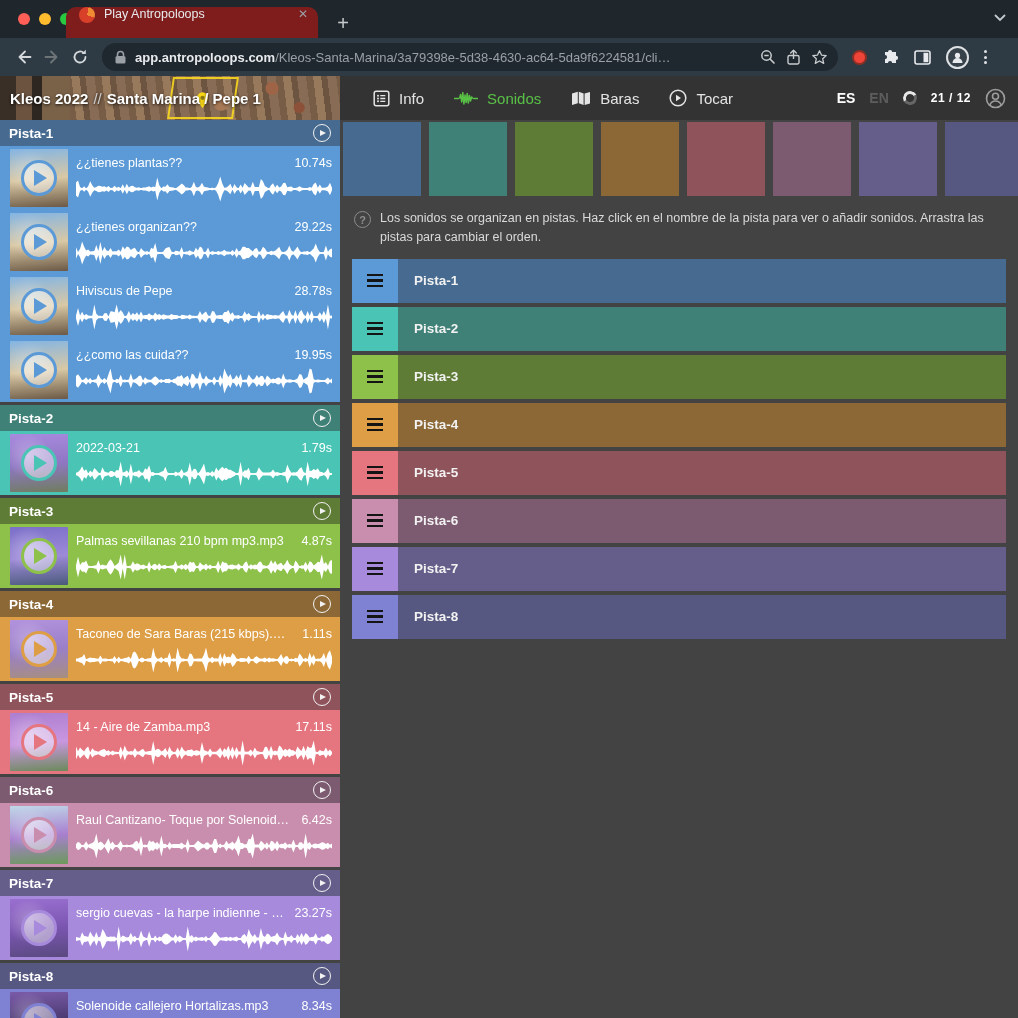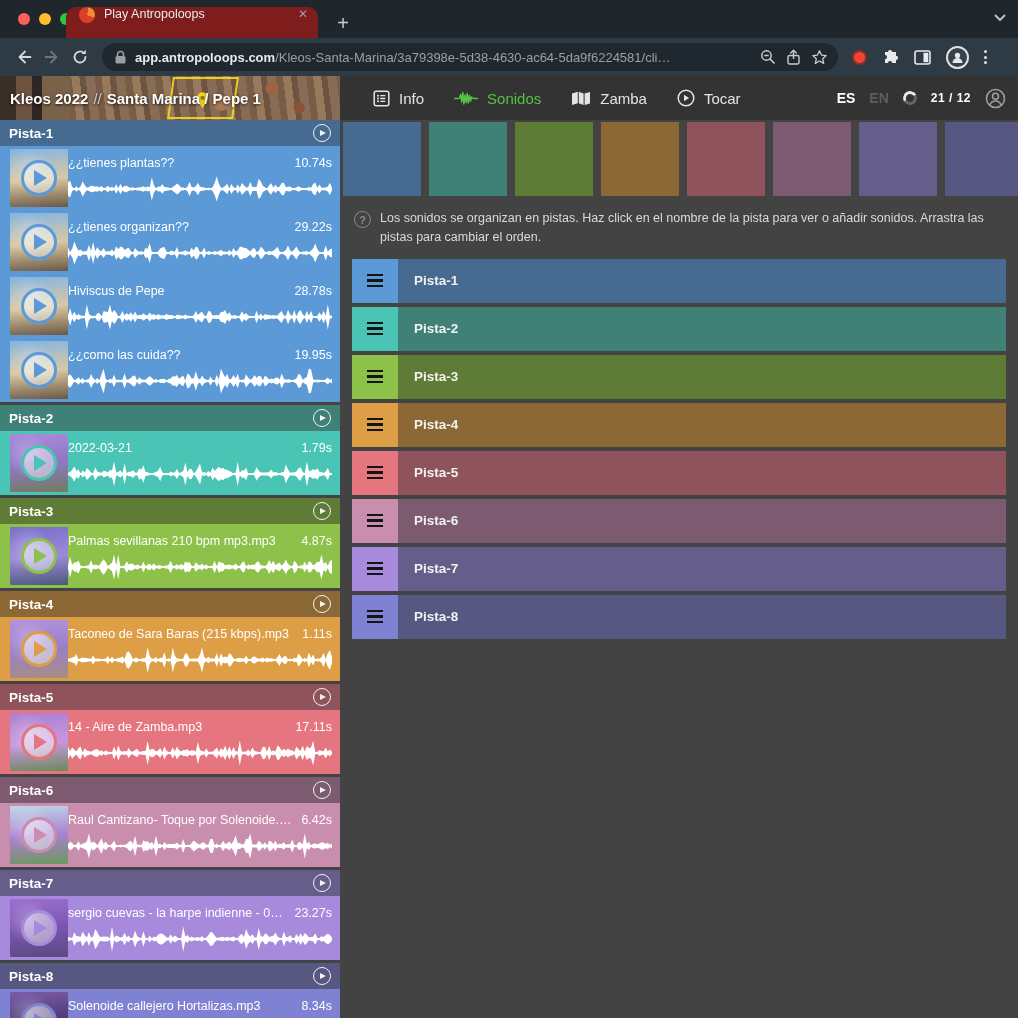--- a/index.html
+++ b/index.html
@@ -73,21 +73,21 @@
   .playbtn{width:18px;height:18px;border:1.5px solid #f2f2f2;border-radius:50%;position:relative;flex:0 0 18px;}
   .playbtn::after{content:'';position:absolute;left:6px;top:4.5px;border-left:6px solid #f2f2f2;
     border-top:3.5px solid rgba(0,0,0,0);border-bottom:3.5px solid rgba(0,0,0,0);}
   .clips{background:var(--bright);}
   .clip{height:64px;display:flex;padding:3px 8px 3px 10px;}
   .thumb{width:58px;height:58px;flex:0 0 58px;position:relative;border-radius:1px;}
   .overlay{position:absolute;left:11px;top:11px;width:36px;height:36px;border-radius:50%;
     border:3.5px solid var(--bright);background:rgba(255,255,255,.45);}
   .overlay::after{content:'';position:absolute;left:10px;top:6.5px;border-left:13px solid var(--bright);
     border-top:8px solid rgba(0,0,0,0);border-bottom:8px solid rgba(0,0,0,0);}
-  .clip-body{flex:1;padding-top:7px;overflow:hidden;}
+  .clip-body{flex:1;margin-left:8px;padding-top:7px;overflow:hidden;}
   .clip-top{display:flex;align-items:baseline;}
   .clip-title{flex:1;color:#fff;font-size:12.5px;white-space:nowrap;overflow:hidden;text-overflow:ellipsis;}
   .clip-dur{color:#fff;font-size:12.5px;margin-left:8px;flex:0 0 auto;}
   .wave{display:block;width:100%;height:26px;margin-top:6px;}
 
   
   .swatches{display:flex;gap:8px;padding:2px 0 0 3px;width:1200px;}
   .swatch{width:78px;height:74px;flex:0 0 78px;}
   .help{display:flex;gap:9px;margin:13px 14px 0 14px;max-width:648px;}
   .help-icon{width:17px;height:17px;flex:0 0 17px;border-radius:50%;border:1.5px solid #8d8d8d;color:#8d8d8d;
@@ -224,21 +224,21 @@
           <path d="M5.5 7.5 L6.6 3.5 L7.7 11 L8.8 1.5 L9.9 13 L11 4 L12.1 11.5 L13.2 2.5 L14.3 12 L15.4 4.5 L16.5 10 L17.6 6 L18.7 7.5" stroke="#58c146" stroke-width="1.5" fill="none" stroke-linejoin="round"></path>
         </svg>
         <span>Sonidos</span>
       </div>
       <div class="nav-item">
         <svg width="20" height="15" viewBox="0 0 20 15">
           <path d="M1 2.5 L6.8 0.8 V12.2 L1 13.9 Z" fill="#e4e4e4"></path>
           <path d="M7.8 0.8 L12.6 2.5 V13.9 L7.8 12.2 Z" fill="#e4e4e4"></path>
           <path d="M13.6 2.5 L19 1 V12.4 L13.6 13.9 Z" fill="#e4e4e4"></path>
         </svg>
-        <span>Zamba</span>
+        <span>Baras</span>
       </div>
       <div class="nav-item">
         <svg width="18" height="18" viewBox="0 0 18 18">
           <circle cx="9" cy="9" r="7.8" stroke="#e4e4e4" stroke-width="1.5" fill="none"></circle>
           <path d="M7 5.8 L12 9 L7 12.2 Z" fill="#e4e4e4"></path>
         </svg>
         <span>Tocar</span>
       </div>
     </div>
     <div class="hdr-right">

